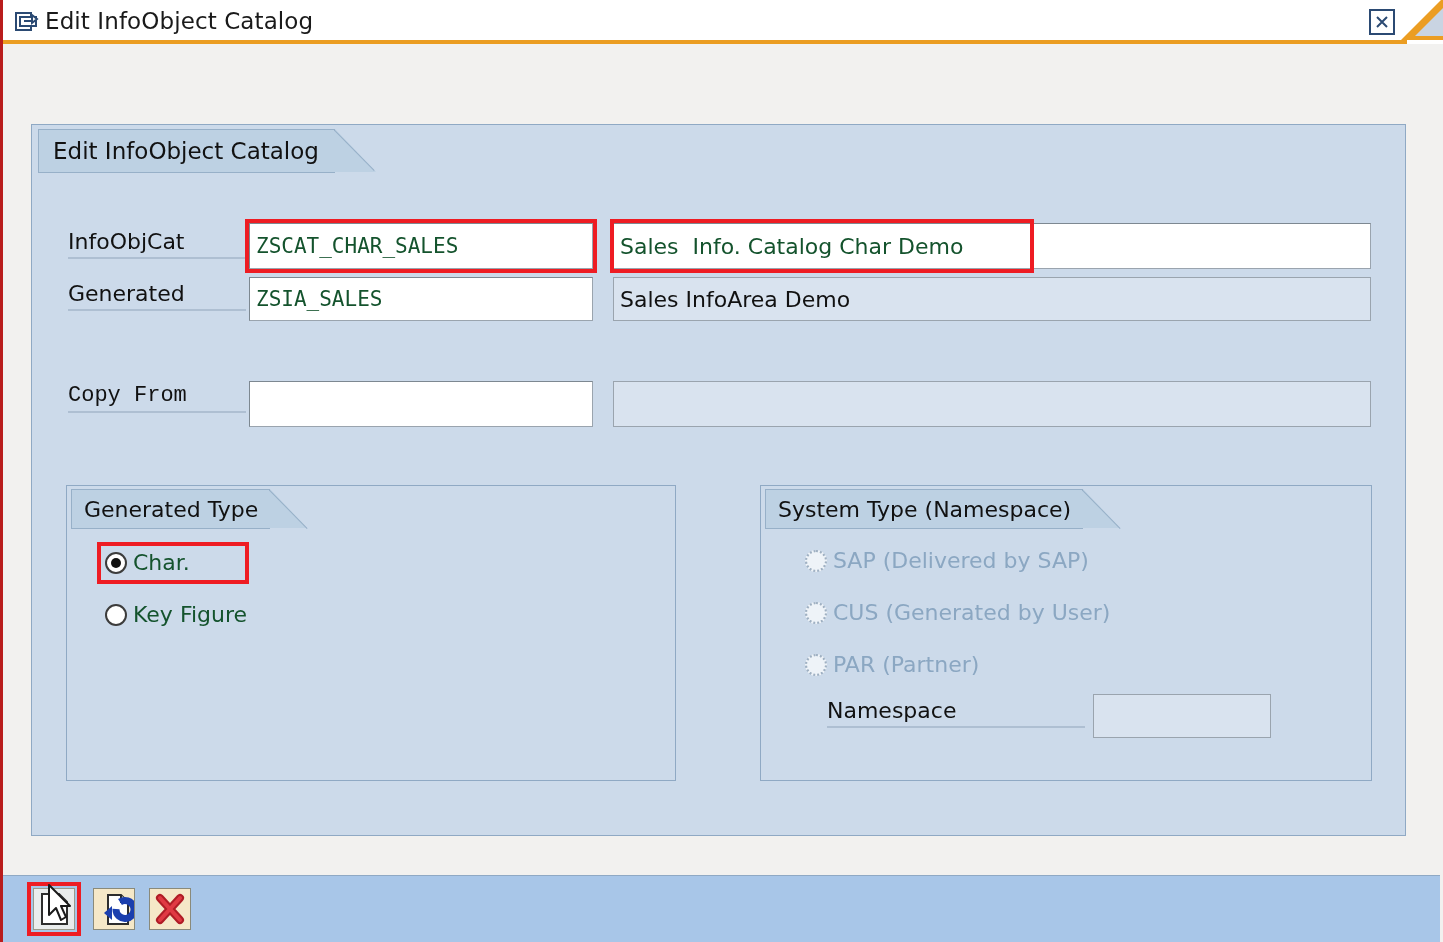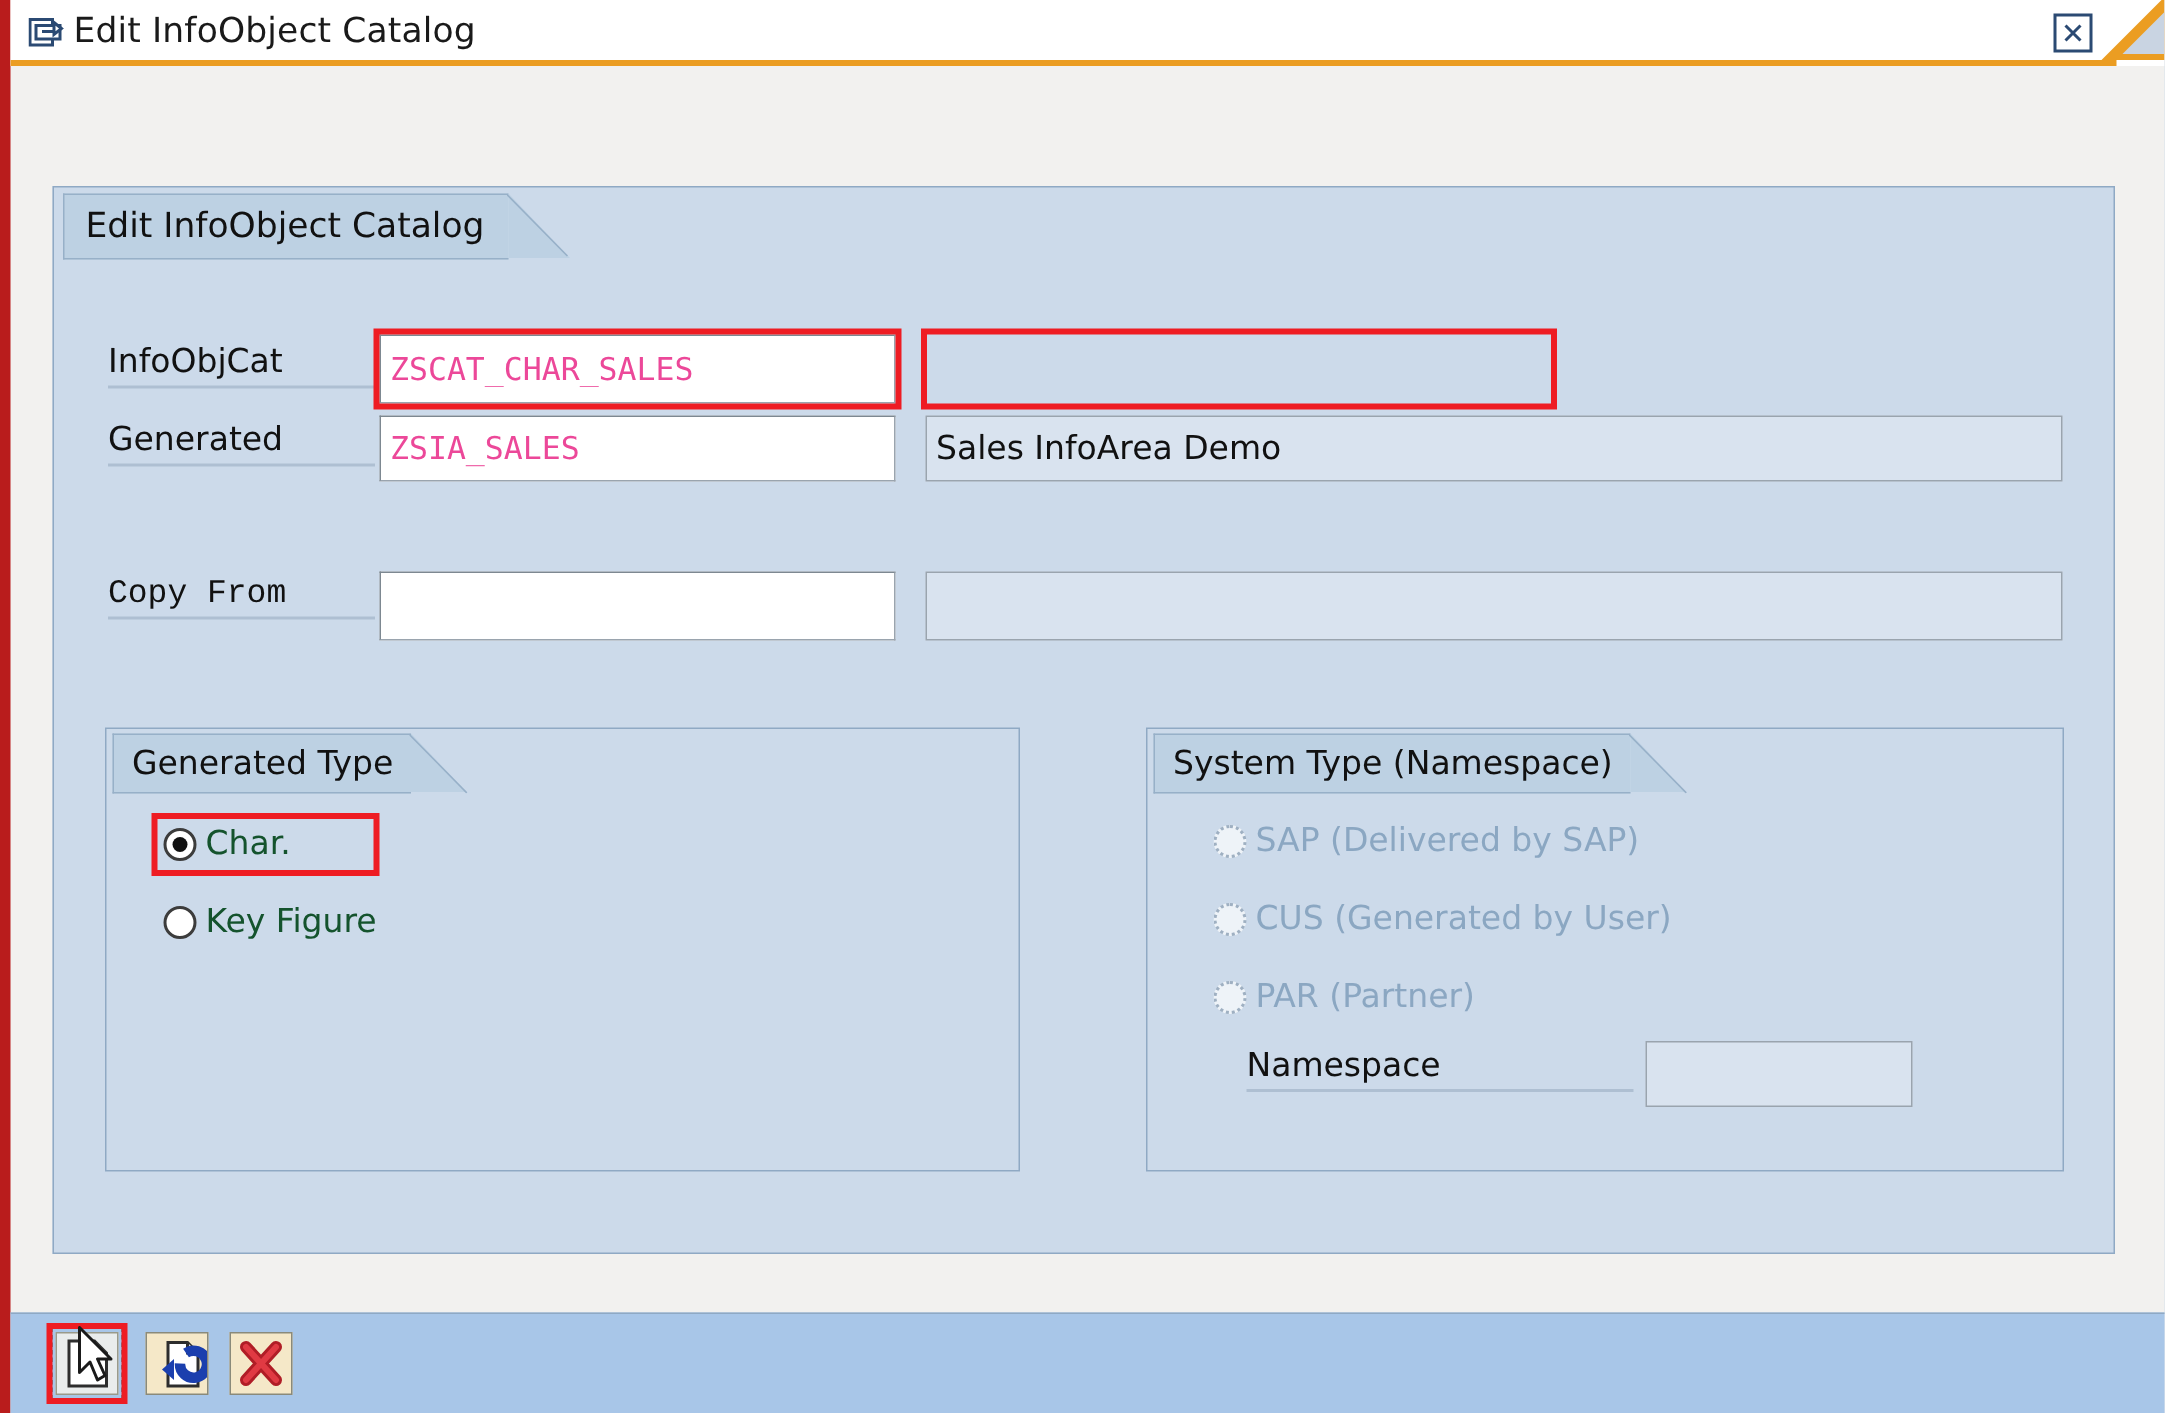--- a/index.html
+++ b/index.html
@@ -14,21 +14,21 @@
     overflow: hidden;
     position: relative;
   }
 
   
   #window {
     position: absolute;
     left: 0; top: 0;
     width: 1443px; height: 942px;
     box-sizing: border-box;
-    border-left: 7px solid #b91c1c;
+    border-left: 3px solid #b91c1c;
     background: #f2f1ef;
   }
   #titlebar {
     position: absolute;
     left: 0; top: 0;
     right: 0; height: 44px;
     background: #ffffff;
     box-sizing: border-box;
   }
   #titlebar:after {
@@ -152,21 +152,21 @@
   }
 
   .txt {
     box-sizing: border-box;
     border: 1px solid #9aa4ae;
     border-top-color: #7d8891;
     border-left-color: #7d8891;
     background: #ffffff;
     font-family: "DejaVu Sans Mono", "Liberation Mono", monospace;
     font-size: 21px;
-    color: #ec4899;
+    color: #14532d;
     padding: 0 6px;
     outline: none;
   }
   .txt.prop {
     font-family: "DejaVu Sans", "Liberation Sans", sans-serif;
     font-size: 22px;
   }
   .txt.readonly {
     background: #d9e3ef;
     border: 1px solid #9aa4ae;
@@ -326,20 +326,21 @@
 
     <div id="panel-header">
       <span class="ph-text">Edit InfoObject Catalog</span>
       <span class="edge"></span>
     </div>
 
     <div class="form-row" style="left:36px; top:104px;">
       <span class="fld-label" style="width:178px;">InfoObjCat</span>
     </div>
     <input class="txt" style="position: absolute; left: 217px; top: 98px; width: 344px; height: 46px;" value="ZSCAT_CHAR_SALES">
+    <input class="txt prop" style="position: absolute; left: 581px; top: 98px; width: 758px; height: 46px;" value="Sales  Info. Catalog Char Demo">
     <div class="hl" style="left:213px; top:94px; width:352px; height:54px;"></div>
     <div class="hl" style="left:578px; top:94px; width:424px; height:54px;"></div>
 
     <div class="form-row" style="left:36px; top:156px;">
       <span class="fld-label" style="width:178px;">Generated</span>
     </div>
     <input class="txt" style="position: absolute; left: 217px; top: 152px; width: 344px; height: 44px;" value="ZSIA_SALES">
     <input class="txt prop readonly" style="position: absolute; left: 581px; top: 152px; width: 758px; height: 44px;" readonly="" value="Sales InfoArea Demo">
 
     <div class="form-row" style="left:36px; top:258px;">

